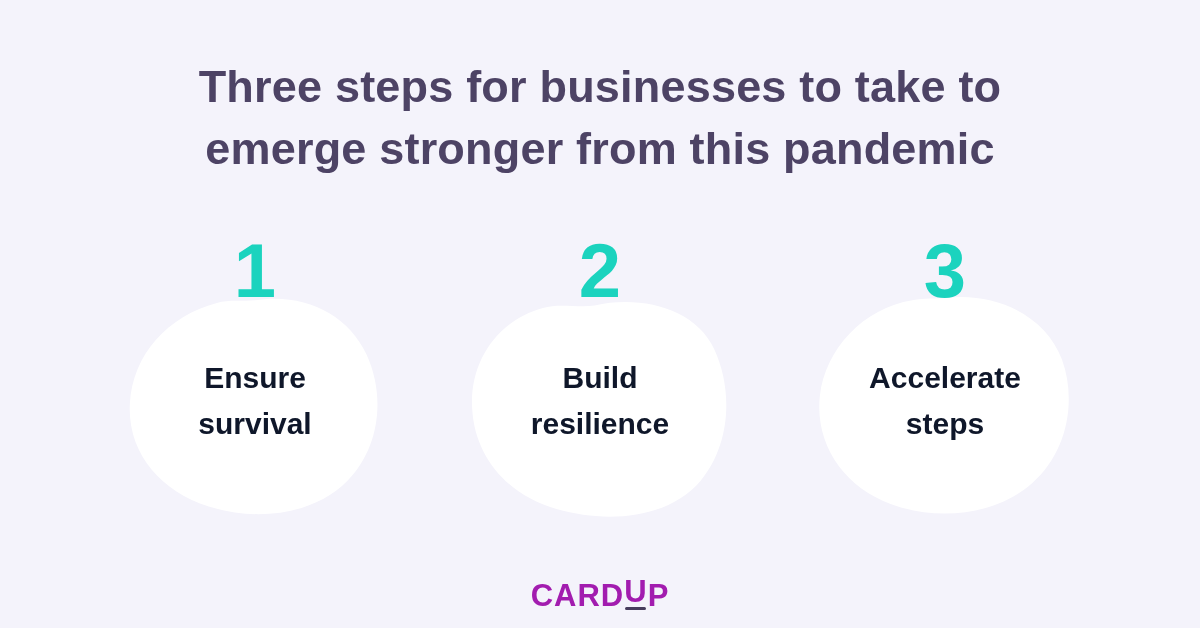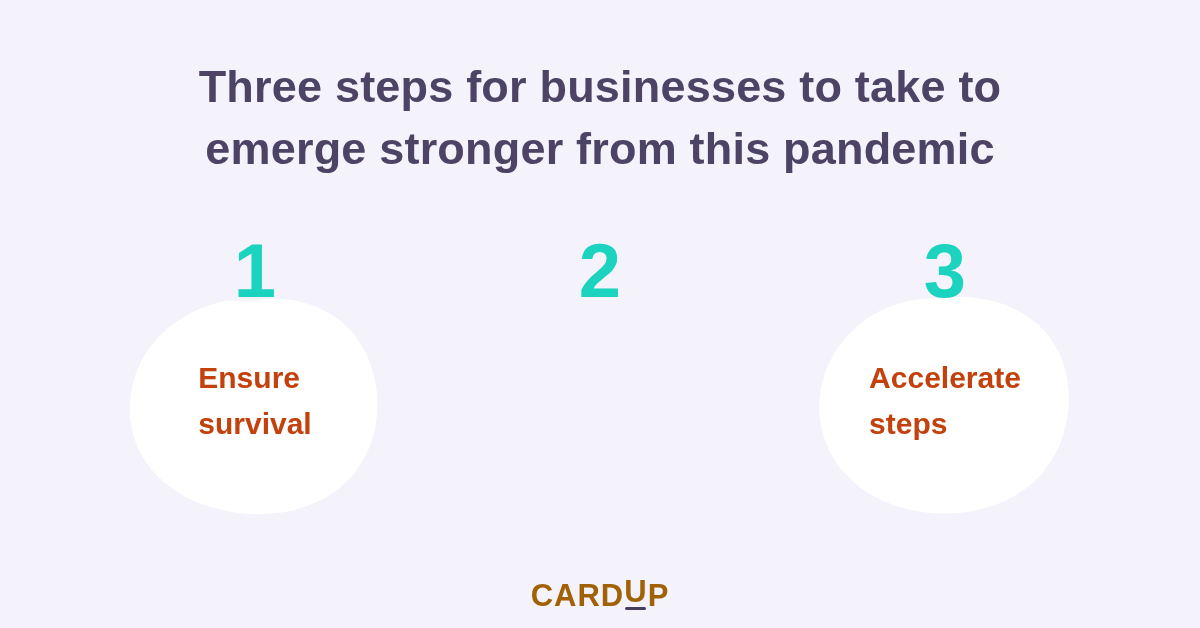--- a/index.html
+++ b/index.html
@@ -53,35 +53,35 @@
   .blob-svg{
     position:absolute;
     top:0;left:0;width:100%;height:100%;
   }
   .blob-label{
     position:absolute;
     top:0;left:0;right:0;bottom:10px;
     display:flex;
     align-items:center;
     justify-content:center;
-    text-align:left;
+    text-align:center;
     font-size:30px;
     font-weight:700;
     line-height:1.53;
-    color:#c2410c;
+    color:#0f172a;
     white-space:pre-line;
   }
   .logo{
     position:absolute;
     bottom:14px;left:0;right:0;
     text-align:center;
     font-size:31px;
     font-weight:600;
     letter-spacing:1px;
-    color:#a16207;
+    color:#a21caf;
   }
   .logo-u-wrap{
     position:relative;
     display:inline-block;
   }
   .logo-u{
     display:inline-block;
     transform:translateY(-4px);
   }
   .logo-u-underline{
@@ -109,20 +109,27 @@
         <svg class="blob-svg" viewBox="0 0 200 180" preserveAspectRatio="none" aria-hidden="true">
           <path fill="#ffffff" d="M100,8 C135,2 168,18 182,50 C196,82 192,122 168,148 C144,174 102,180 66,168 C30,156 6,126 8,88 C10,50 36,20 72,10 C81,7 91,9 100,8 Z"></path>
         </svg>
         <div class="blob-label">Ensure
 survival</div>
       </div>
     </div>
 
     <div class="step">
       <div class="step-number">2</div>
+      <div class="blob-wrap">
+        <svg class="blob-svg" viewBox="0 0 200 180" preserveAspectRatio="none" aria-hidden="true">
+          <path fill="#ffffff" d="M96,12 C130,4 170,14 184,46 C198,78 196,120 174,148 C152,176 108,182 68,170 C32,159 8,130 6,92 C4,56 24,24 58,14 C70,10 84,14 96,12 Z"></path>
+        </svg>
+        <div class="blob-label">Build
+resilience</div>
+      </div>
     </div>
 
     <div class="step">
       <div class="step-number">3</div>
       <div class="blob-wrap">
         <svg class="blob-svg" viewBox="0 0 200 180" preserveAspectRatio="none" aria-hidden="true">
           <path fill="#ffffff" d="M102,6 C138,2 174,20 186,54 C197,86 190,126 164,150 C138,174 96,180 60,166 C26,153 4,120 8,82 C12,46 40,14 76,8 C85,6 93,7 102,6 Z"></path>
         </svg>
         <div class="blob-label">Accelerate
 steps</div>

